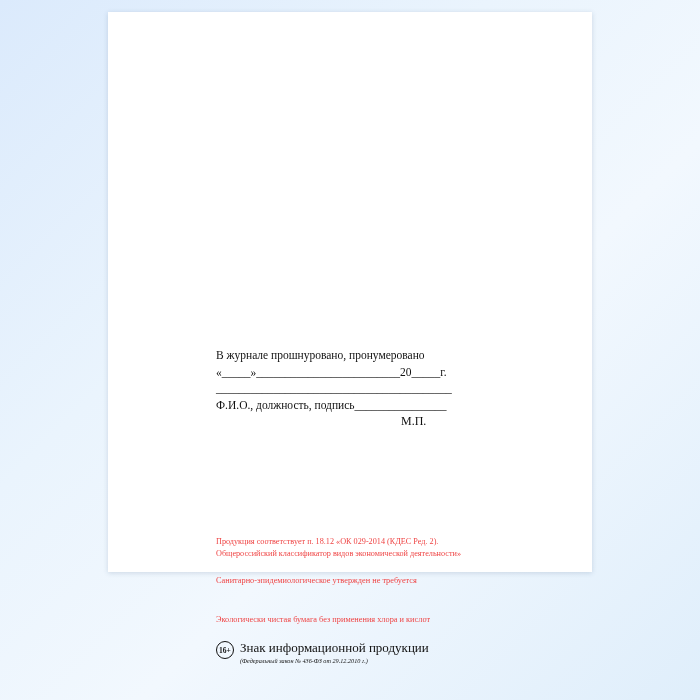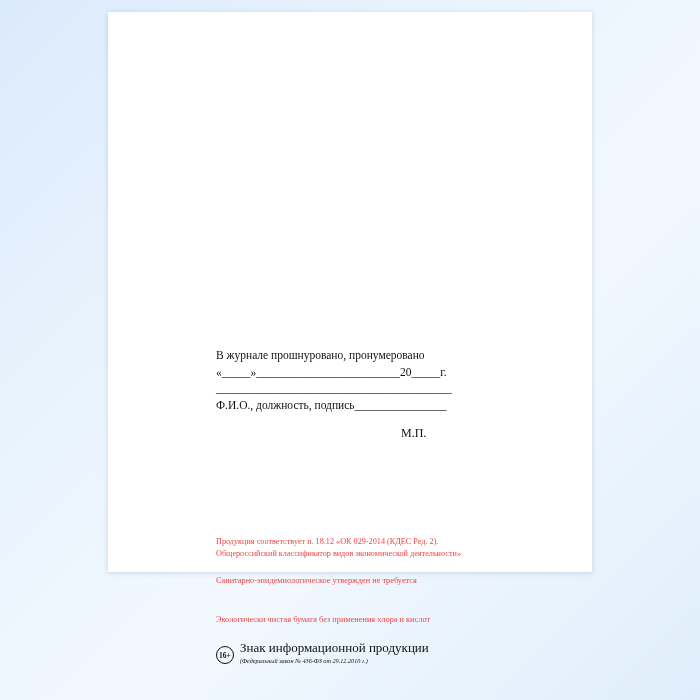--- a/index.html
+++ b/index.html
@@ -36,21 +36,21 @@
     font-size: 11.5px;
     line-height: 1.45;
     color: #111;
   }
   .block-center .ln {
     white-space: nowrap;
   }
   .mp {
     position: absolute;
     left: 293px;
-    top: 414px;
+    top: 402px;
     font-size: 12px;
     color: #111;
   }
   .legal {
     position: absolute;
     left: 108px;
     top: 524px;
     width: 340px;
     color: #ef4444;
   }
@@ -67,21 +67,21 @@
   }
   .legal .l2 {
     font-size: 8.3px;
     line-height: 1.6;
   }
   .info-row {
     position: absolute;
     left: 108px;
     top: 628px;
     display: flex;
-    align-items: flex-end;
+    align-items: flex-start;
   }
   .age-badge {
     width: 16px;
     height: 16px;
     border: 1.1px solid #111;
     border-radius: 50%;
     font-size: 7.5px;
     font-weight: bold;
     display: flex;
     align-items: center;

